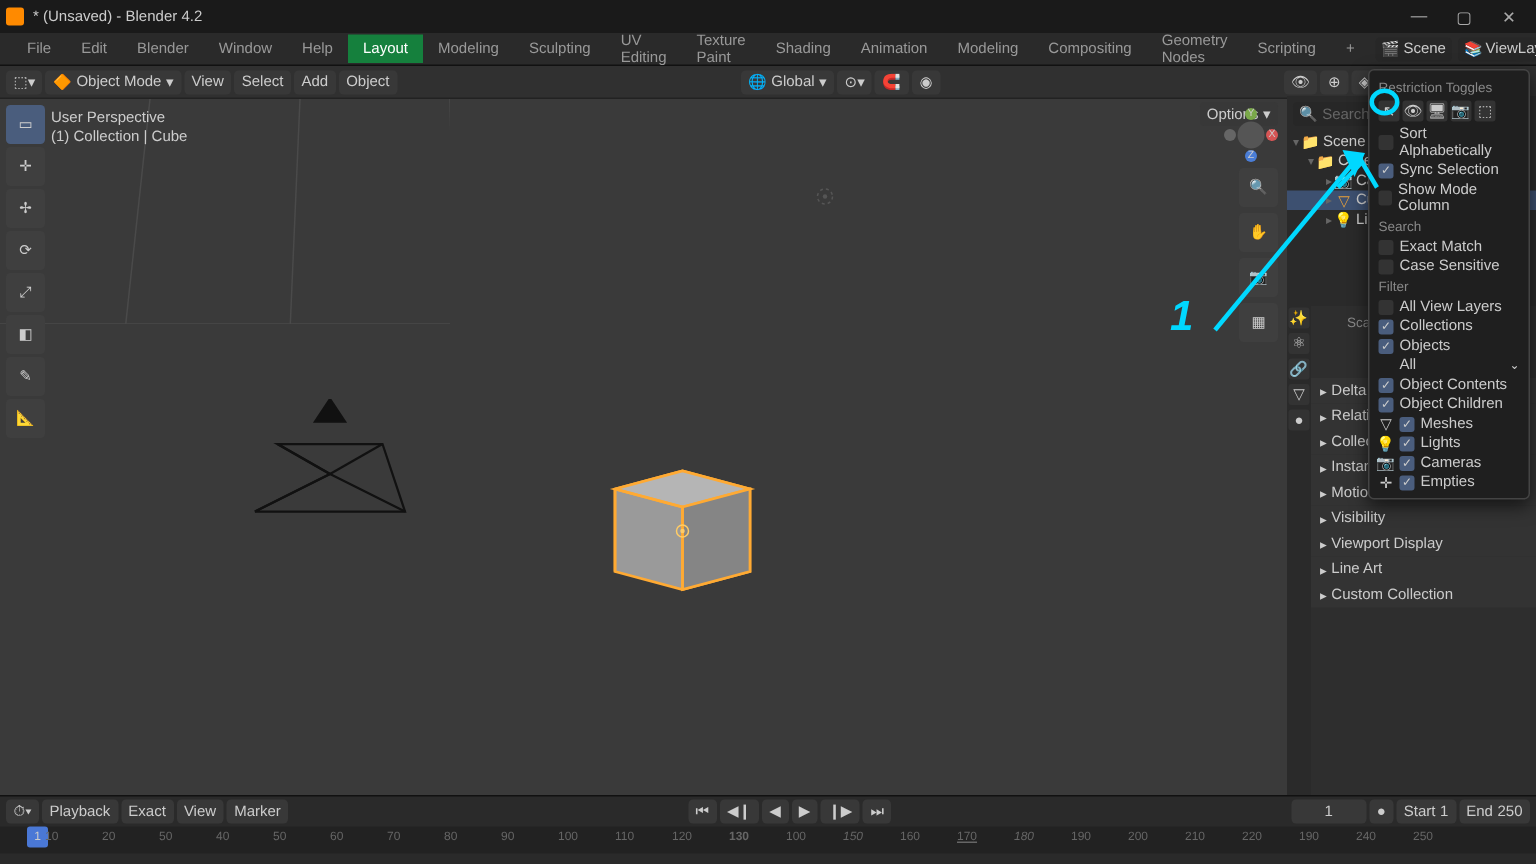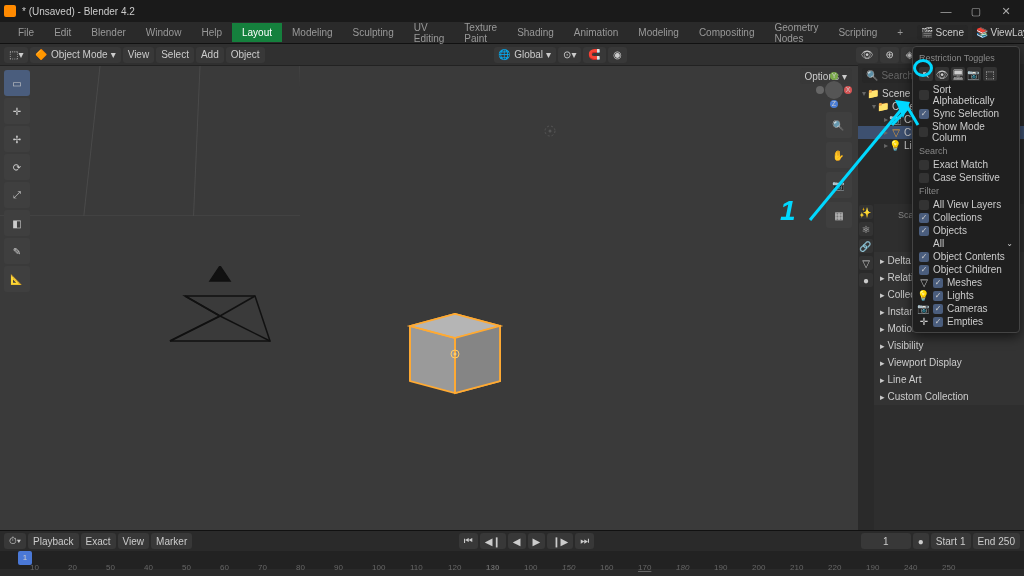--- a/index.html
+++ b/index.html
@@ -44,21 +44,21 @@
 .filter-menu { position: absolute; right: 4px; top: 46px; width: 108px; background: #1f1f1f; border: 1px solid #444; border-radius: 4px; padding: 4px; z-index: 50; box-shadow: 0 4px 12px rgba(0,0,0,.6); }
 .filter-h { font-size: 9px; color: #888; padding: 2px 2px; }
 .filter-row { display: flex; align-items: center; gap: 4px; padding: 1px 2px; font-size: 9px; }
 .filter-row .cb { width: 10px; height: 10px; background: #333; border-radius: 2px; display:flex;align-items:center;justify-content:center;font-size:8px;}
 .filter-row .cb.on { background: #4a5d7d; }
 .filter-icons { display:flex; gap:2px; padding:2px;}
 .filter-icons .fi { width:14px; height:14px; background:#333; border-radius:2px;display:flex;align-items:center;justify-content:center;}
 .timeline { height: 46px; background: #2a2a2a; border-top: 1px solid #111; }
 .tl-top { height: 20px; display: flex; align-items: center; padding: 0 4px; justify-content: space-between; }
 .tl-ruler { height: 18px; background: #222; position: relative; display:flex; align-items:center;}
-.tl-ruler .tick { position: absolute; font-size: 8px; color: #666; top: 12px;}
+.tl-ruler .tick { position: absolute; font-size: 8px; color: #666; top: 2px;}
 .tl-cursor { position:absolute; left:18px; top:0; width:14px; height:14px; background:#4a78d6; border-radius:2px; font-size:8px; text-align:center; line-height:14px;}
 .annot { position: absolute; z-index: 100; pointer-events: none; }
 .annot-1 { left: 780px; top: 195px; font-size: 28px; font-style: italic; font-weight: bold; color: #00d8ff; }
 .annot-arrow { left: 800px; top: 90px; }
 .annot-circle { left: 913px; top: 59px; width: 20px; height: 18px; border: 3px solid #00d8ff; border-radius: 50%; }
 .search-box { background:#272727; padding:2px 4px; border-radius:3px; display:flex;align-items:center;gap:3px;width:90px; margin:2px;}
 .outline-row{display:flex;align-items:center;gap:3px;padding:1px 4px; font-size:9px;}
 .tri{font-size:8px;color:#666;}
 .oic{width:10px;height:10px;display:inline-flex;align-items:center;justify-content:center;}
 </style>
@@ -179,20 +179,24 @@
       </g>
       <circle cx="55" cy="58" r="4" fill="none" stroke="#ffcc66" stroke-width="1"></circle>
       <circle cx="55" cy="58" r="1.5" fill="#ffcc66"></circle>
     </svg>
 
     <svg style="position:absolute;left:540px;top:55px" width="20" height="20">
       <circle cx="10" cy="10" r="5" fill="none" stroke="#555" stroke-dasharray="2"></circle>
       <circle cx="10" cy="10" r="1.5" fill="#555"></circle>
     </svg>
 
+    <div class="info-text">
+      <div>User Perspective</div>
+      <div>(1) Collection | Cube</div>
+    </div>
 
     <div class="left-tools">
       <div class="tool active">▭</div>
       <div class="tool">✛</div>
       <div class="tool">✢</div>
       <div class="tool">⟳</div>
       <div class="tool">⤢</div>
       <div class="tool">◧</div>
       <div class="tool">✎</div>
       <div class="tool">📐</div>

